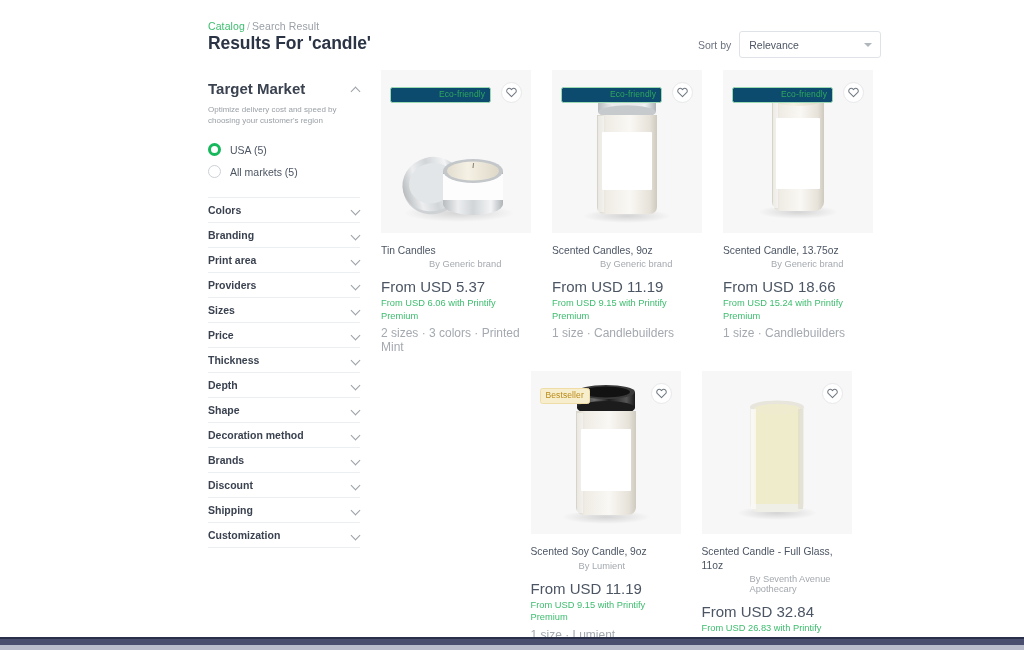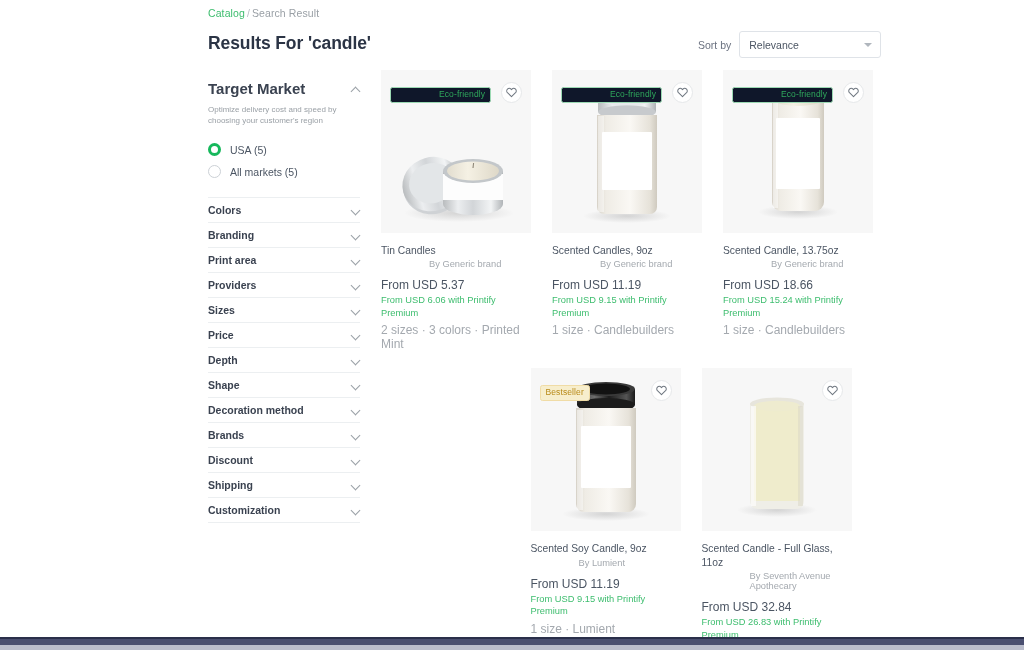--- a/index.html
+++ b/index.html
@@ -6,21 +6,21 @@
   html, body {
     width: 1024px; height: 650px;
     background: #ffffff;
     font-family: "Liberation Sans", sans-serif;
     overflow: hidden;
   }
   .page { position: relative; width: 1024px; height: 650px; background:#fff; }
 
   
   .breadcrumb {
-    position: absolute; left: 208px; top: 7px;
+    position: absolute; left: 208px; top: 20px;
     font-size: 10.5px; color: #9aa0a6; letter-spacing: .1px;
   }
   .breadcrumb .crumb-link { color: #3dbd6e; }
   .breadcrumb .sep { color: #b9bec4; margin: 0 2px; }
 
   
   .page-title {
     position: absolute; left: 208px; top: 33px;
     font-size: 17.5px; font-weight: bold; color: #2b3445; letter-spacing: -.1px;
   }
@@ -77,34 +77,34 @@
   .card { width: 150px; }
 
   .imgbox {
     position: relative; width: 150px; height: 163px; background: #f7f7f7;
     overflow: hidden;
   }
   .badge {
     position: absolute; left: 9px; top: 17px; font-size: 8.5px; padding: 2px 5px 3px 5px;
     border-radius: 2.5px; line-height: 1; letter-spacing: .1px;
   }
-  .badge.eco { color: #2fa85c; border: 1px solid #9bd9b3; background: #0f172a; padding-left: 48px; }
+  .badge.eco { color: #2fa85c; border: 1px solid #9bd9b3; background: #0c4a6e; padding-left: 48px; }
   .badge.best { color: #b88a18; border: 1px solid #f0dca6; background: #f7eecd; }
 
   .fav {
     position: absolute; right: 9px; top: 12px; width: 21px; height: 21px; border-radius: 50%;
     background: #fff; border: 1px solid #e6e8ea; display: flex; align-items: center; justify-content: center;
   }
   .fav svg { display: block; }
 
   .prodimg { position: absolute; left: 0; top: 0; width: 150px; height: 163px; }
 
   .p-title { font-size: 10.3px; color: #4b5563; margin-top: 11px; line-height: 1.3; }
   .p-brand { font-size: 9.3px; color: #a4a9af; margin-top: 2px; padding-left: 48px; }
-  .p-price { font-size: 12px; color: #4b5563; margin-top: 9px; }
+  .p-price { font-size: 15px; color: #4b5563; margin-top: 9px; }
   .p-premium { font-size: 9.3px; color: #3dbd6e; margin-top: 2px; line-height: 1.35; width: 140px; }
   .p-meta { font-size: 12px; color: #a4a9af; margin-top: 4px; }
 
   
   .bottombar { position: absolute; left: 0; bottom: 0; width: 1024px; height: 13px; background: #ffffff; }
   .bottombar .line1 { position: absolute; left: 0; top: 0; width: 1024px; height: 2px; background: #2a2f4a; }
   .bottombar .line2 { position: absolute; left: 0; top: 2px; width: 1024px; height: 6px; background: #4a4f70; }
   .bottombar .line3 { position: absolute; left: 0; top: 8px; width: 1024px; height: 5px; background: #babdcc; }
 </style>
 </head>
@@ -163,20 +163,24 @@
         <div class="filter-item">
           <span class="fi-label">Providers</span>
           <span class="chev"></span>
         </div>
         <div class="filter-item">
           <span class="fi-label">Sizes</span>
           <span class="chev"></span>
         </div>
         <div class="filter-item">
           <span class="fi-label">Price</span>
+          <span class="chev"></span>
+        </div>
+        <div class="filter-item">
+          <span class="fi-label">Thickness</span>
           <span class="chev"></span>
         </div>
         <div class="filter-item">
           <span class="fi-label">Depth</span>
           <span class="chev"></span>
         </div>
         <div class="filter-item">
           <span class="fi-label">Shape</span>
           <span class="chev"></span>
         </div>

